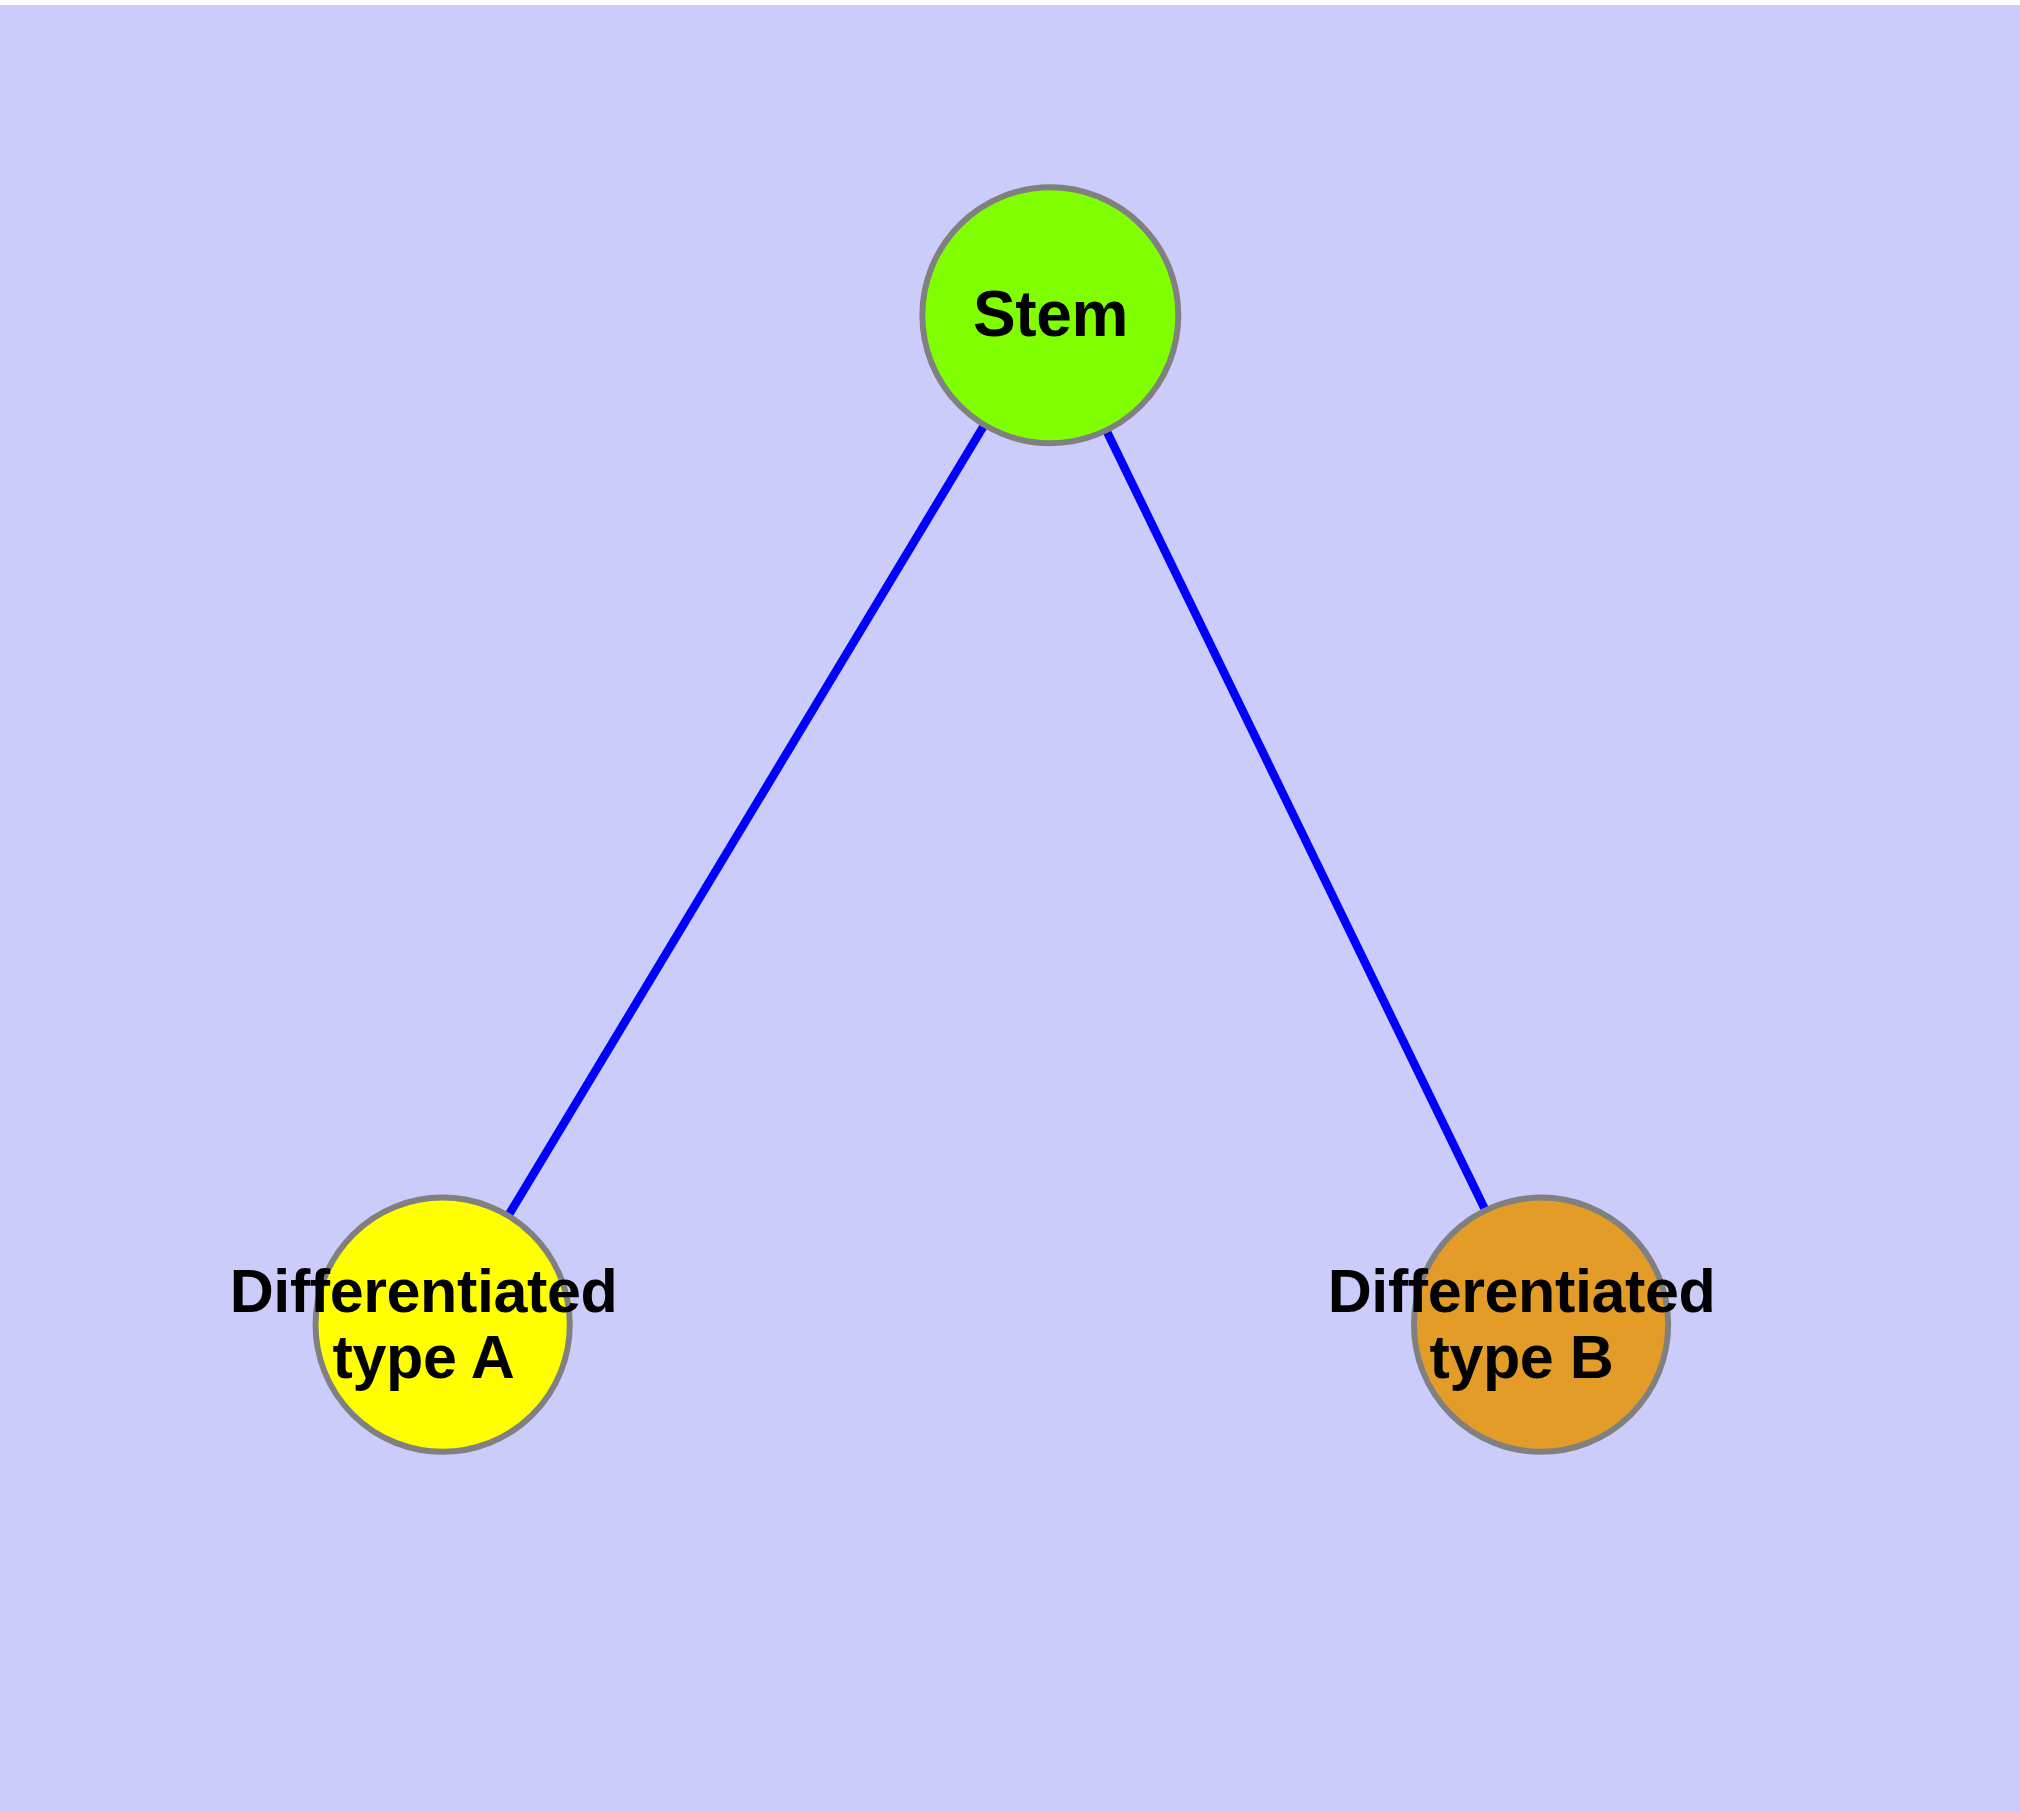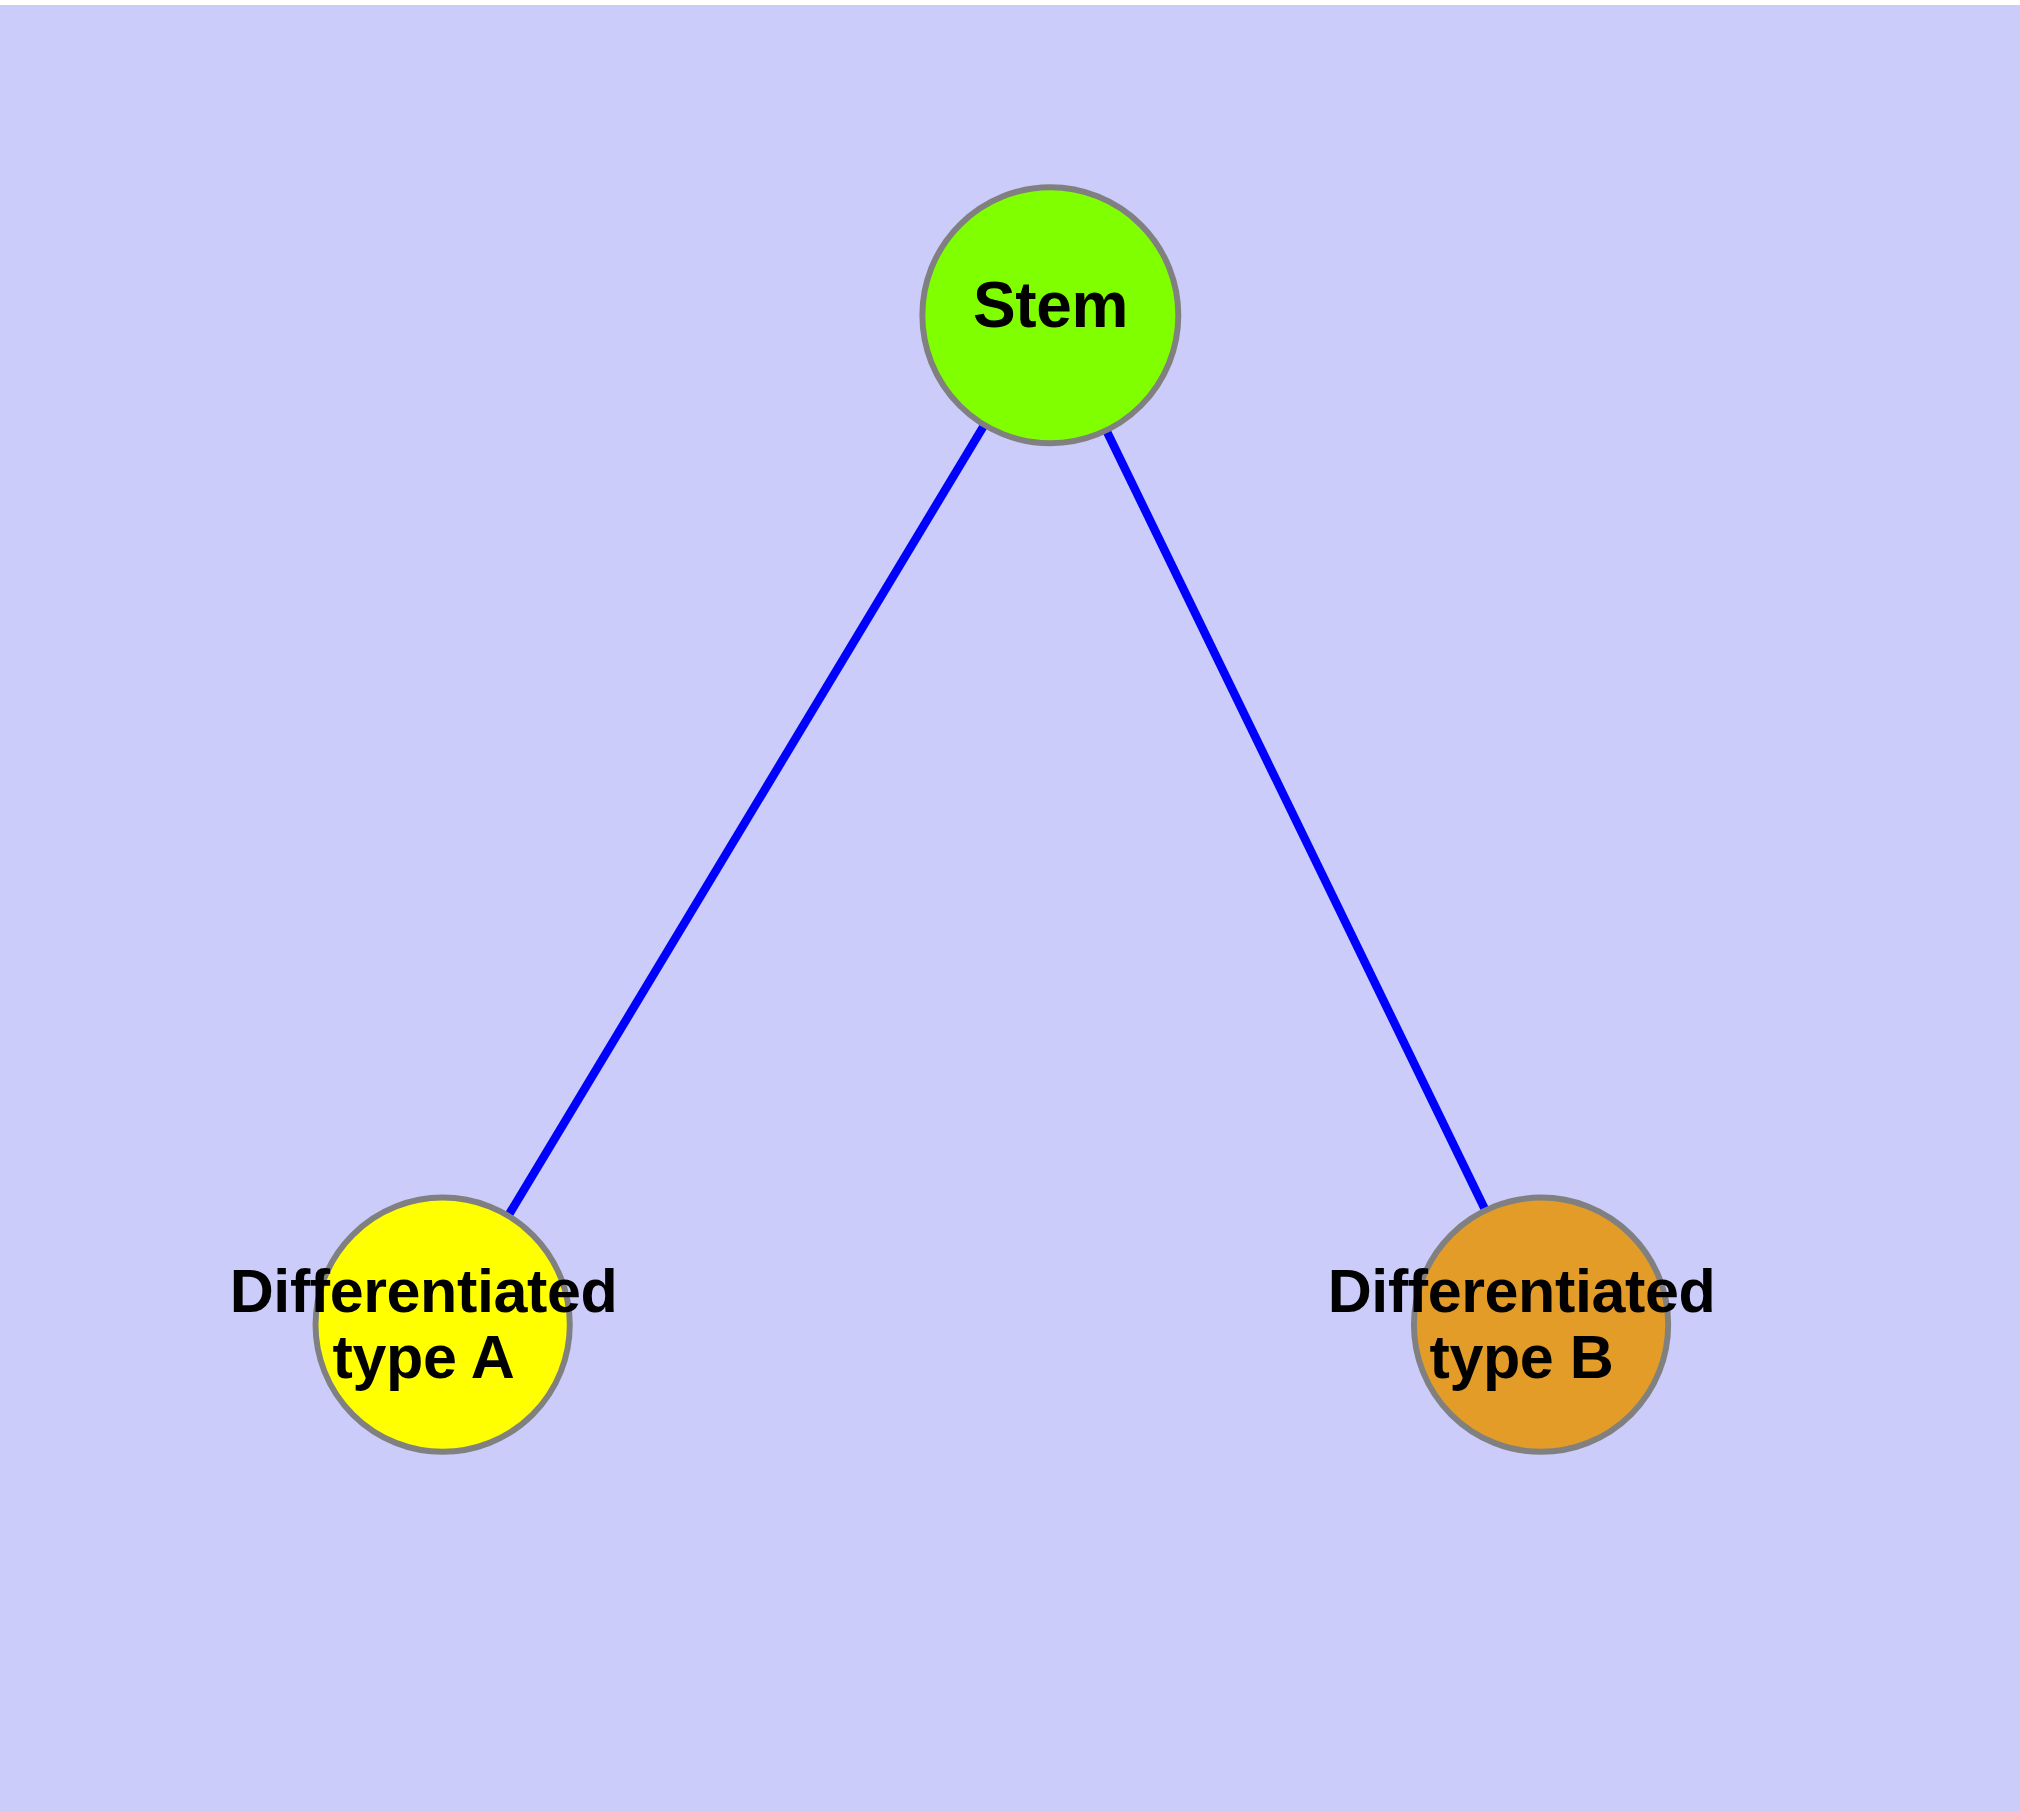--- a/index.html
+++ b/index.html
@@ -60,20 +60,20 @@
       <line stroke-linecap="butt" x1="1160.0880146932964" y1="503.0797412835202" x2="600.3962206968558" y2="1432.776989051666" stroke="#0000ff" stroke-width="10"></line>
       <line stroke-linecap="butt" x1="1305.8943779327726" y1="509.6013888047188" x2="1751.5428402236507" y2="1426.297966677665" stroke="#0000ff" stroke-width="10"></line>
     </g>
     <g id="node-layer">
       <circle cx="1239" cy="372" r="151" fill="#7fff00" stroke="#808080" stroke-width="7"></circle>
       <circle cx="522" cy="1563" r="150" fill="#ffff00" stroke="#808080" stroke-width="7"></circle>
       <circle cx="1818" cy="1563" r="150" fill="#e39c28" stroke="#808080" stroke-width="7"></circle>
     </g>
   </svg>
 
-  <div class="node-label single" style="width: 1187px; left: 457px; top: 306px; transform: translateY(-50%);">Stem</div>
+  <div class="node-label single" style="width: 1187px; left: 457px; top: 315px; transform: translateY(-50%);">Stem</div>
   <div class="node-label multi" style="width: 1187px; left: -170px; top: 1325px; transform: translateY(-50%);">Differentiated
 type A</div>
   <div class="node-label multi" style="width: 1187px; left: 928px; top: 1325px; transform: translateY(-50%);">Differentiated
 type B</div>
 
 </div>
 
 
 </body></html>

